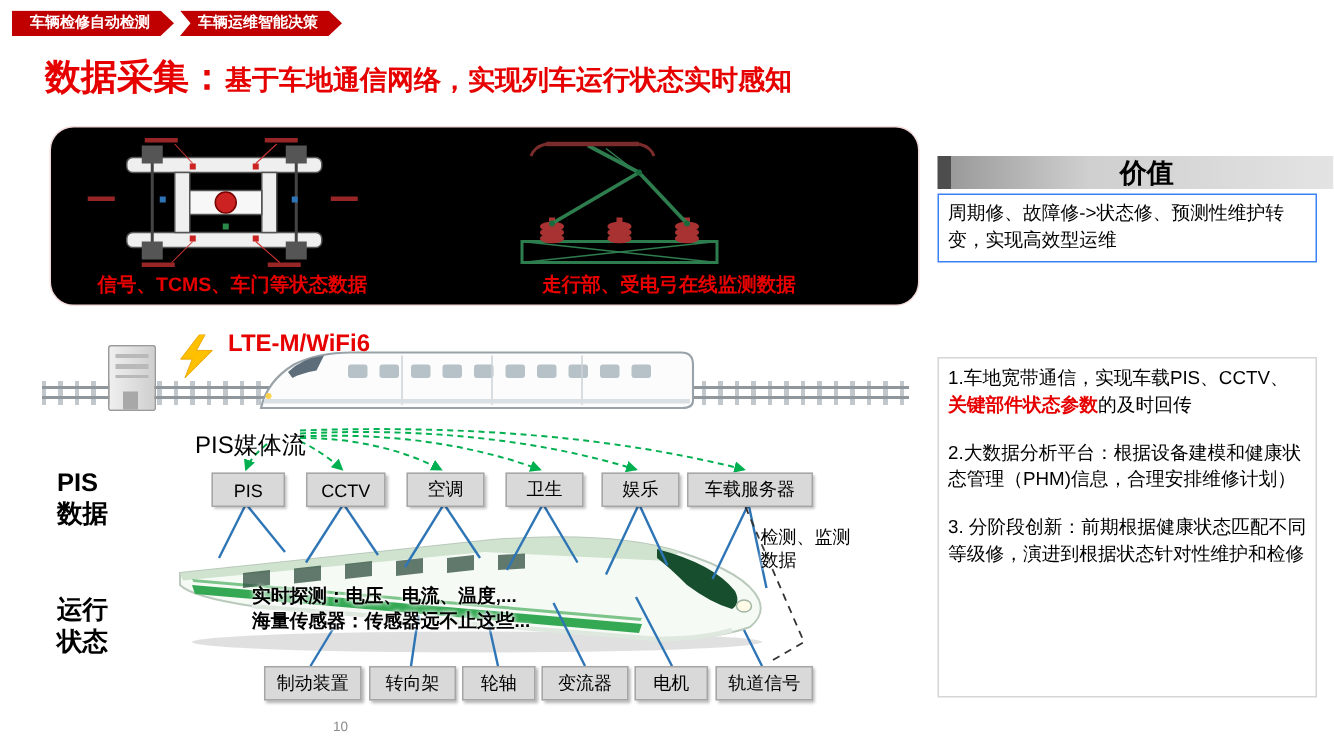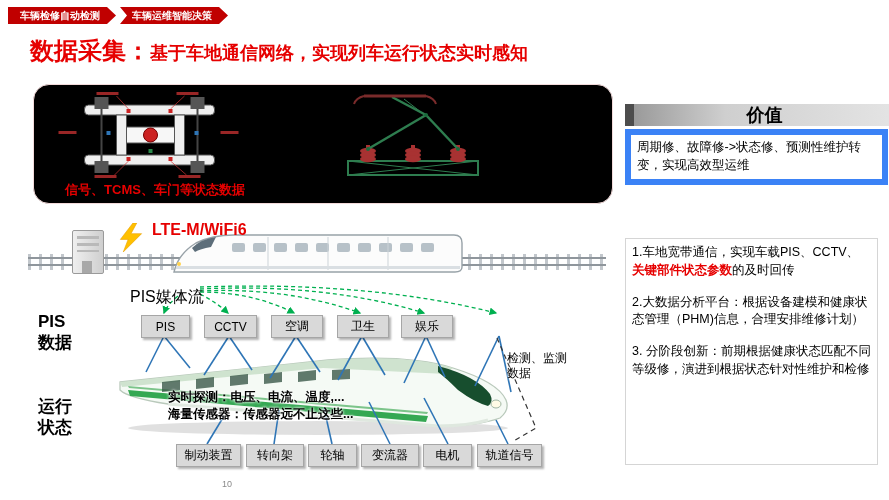--- a/index.html
+++ b/index.html
@@ -85,21 +85,21 @@
 
   
   .side-header { position:absolute; left:625px; width:270px; height:22px; z-index:5;
     display:flex; align-items:center; justify-content:center; font-size:18px; font-weight:bold;
     box-sizing:border-box; }
   .value-h { top:104px; color:#000; border-left:9px solid #4d4d4d;
     background:linear-gradient(90deg,#9a9a9a 0,#cfcfcf 35%,#e4e4e4 100%); }
   .sol-h { top:213px; color:#fff; border-left:9px solid #000;
     background:linear-gradient(90deg,var(--header-dark,#3f3f3f) 0,#595959 60%,#666 100%); }
   .value-body { position:absolute; left:625px; top:129px; width:239px; min-height:36px; z-index:5;
-    border:6px solid #3b82f6; padding:4px 6px; font-size:12.5px; line-height:1.4; background:#fff; }
+    border:1px solid #3b82f6; padding:4px 6px; font-size:12.5px; line-height:1.4; background:#fff; }
   .sol-body { position:absolute; left:625px; top:238px; width:239px; height:215px; z-index:5;
     border:1px solid #d5d5d5; padding:5px 6px; font-size:12.5px; line-height:1.42; background:#fff; }
   .sol-body p { margin:0 0 14px; }
   .sol-body .hl { color:var(--title-red,#e60000); font-weight:bold; }
 
   .pageno { position:absolute; left:222px; top:479px; font-size:9px; color:#8a8a8a; z-index:5; }
 </style>
 </head>
 <body>
 
@@ -169,20 +169,21 @@
       <line x1="92" y1="26" x2="58" y2="8" stroke="#2e7d4f" stroke-width="2.5"></line>
       <line x1="96" y1="30" x2="70" y2="10" stroke="#2e7d4f" stroke-width="1"></line>
       <line x1="30" y1="7" x2="92" y2="7" stroke="#7a2b2b" stroke-width="3"></line>
       <path d="M30,7 q-8,2 -10,8" stroke="#7a2b2b" stroke-width="2" fill="none"></path>
       <path d="M92,7 q8,2 10,8" stroke="#7a2b2b" stroke-width="2" fill="none"></path>
       <circle cx="92" cy="26" r="2" fill="#1a6b3c"></circle>
         <circle cx="34" cy="60" r="2" fill="#1a6b3c"></circle>
         <circle cx="124" cy="60" r="2" fill="#1a6b3c"></circle>
     </svg>
     <div class="cap cap-left">信号、TCMS、车门等状态数据</div>
+    <div class="cap cap-right">走行部、受电弓在线监测数据</div>
   </section>
 
   <div class="building"></div>
   <svg class="bolt" viewBox="0 0 26 30">
     <polygon points="15,0 2,17 10,17 5,30 24,11 13,11 19,0" fill="#FFC000" stroke="#E8A000" stroke-width="0.6"></polygon>
   </svg>
   <div class="netlabel">LTE-M/WiFi6</div>
   <div class="track"></div>
   <svg class="train-top" viewBox="0 0 300 46">
     <path d="M6,44 Q10,26 28,15 Q44,7 66,7 L286,7 Q294,7 294,15 L294,39 Q294,44 287,44 Z" fill="#fcfcfc" stroke="#98a2a8" stroke-width="1.4"></path>
@@ -266,20 +267,21 @@
     <line class="blu" x1="480" y1="164" x2="468" y2="140"></line>
 
     <polyline class="blk" points="469,58 508,148 484,162"></polyline>
   </svg>
 
   <div class="box" id="b-pis">PIS</div>
   <div class="box" id="b-cctv">CCTV</div>
   <div class="box" id="b-ac">空调</div>
   <div class="box" id="b-ws">卫生</div>
   <div class="box" id="b-ent">娱乐</div>
+  <div class="box" id="b-server">车载服务器</div>
 
   <div class="box" id="b2-brake">制动装置</div>
   <div class="box" id="b2-bogie">转向架</div>
   <div class="box" id="b2-axle">轮轴</div>
   <div class="box" id="b2-conv">变流器</div>
   <div class="box" id="b2-motor">电机</div>
   <div class="box" id="b2-rail">轨道信号</div>
 
   <div class="sensor">
     <div>实时探测：电压、电流、温度,...</div>

